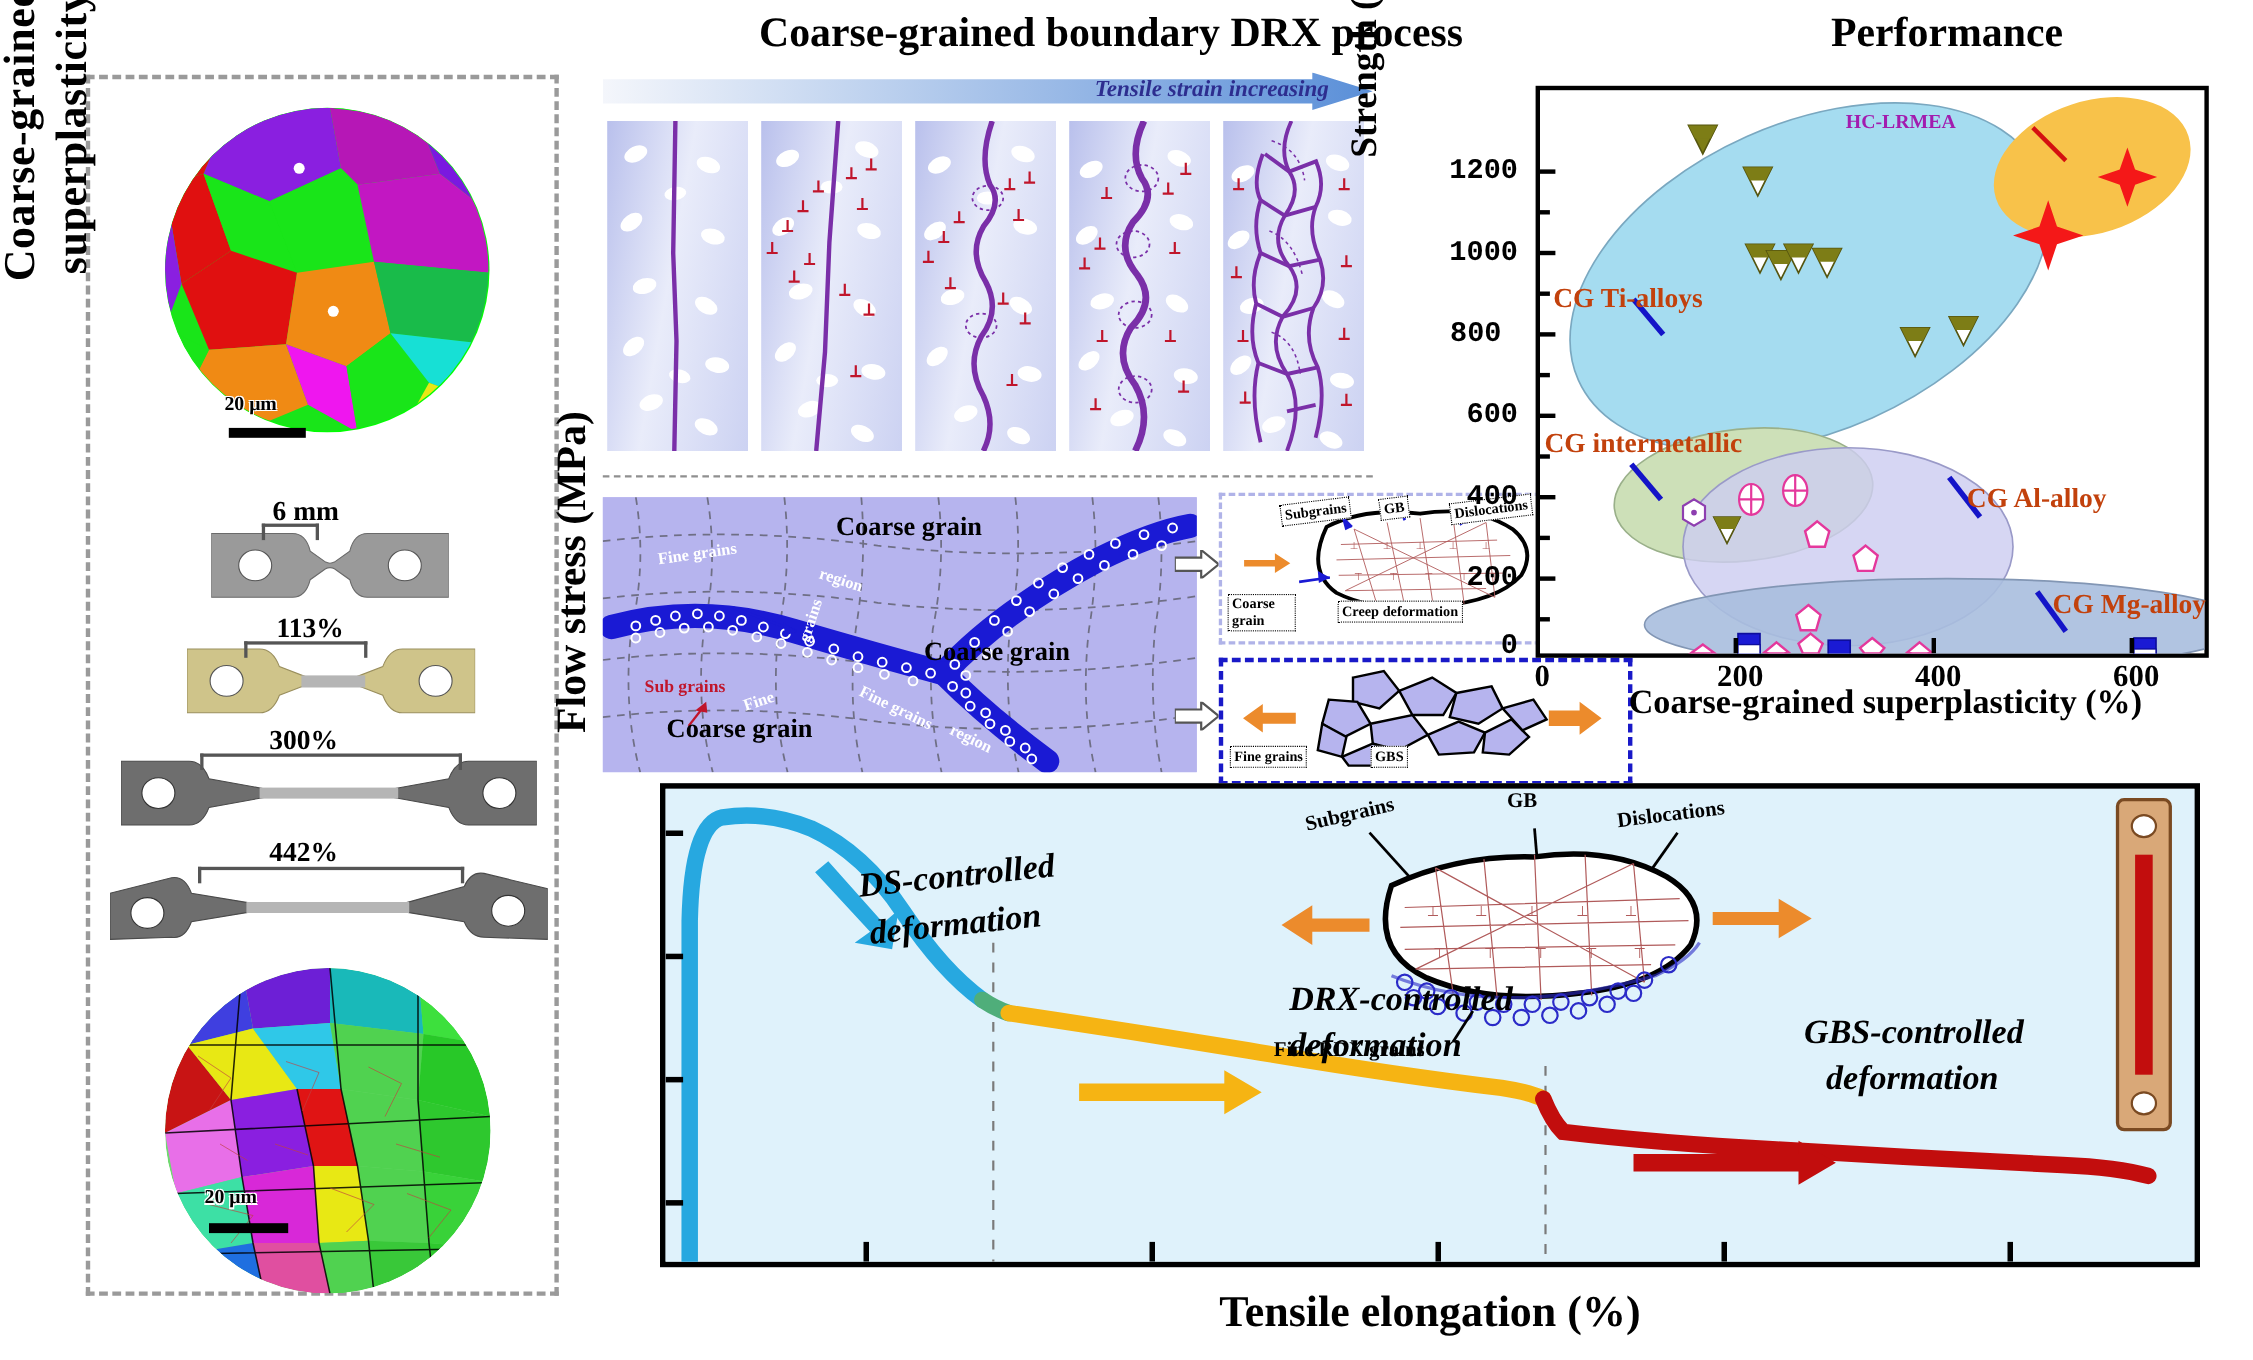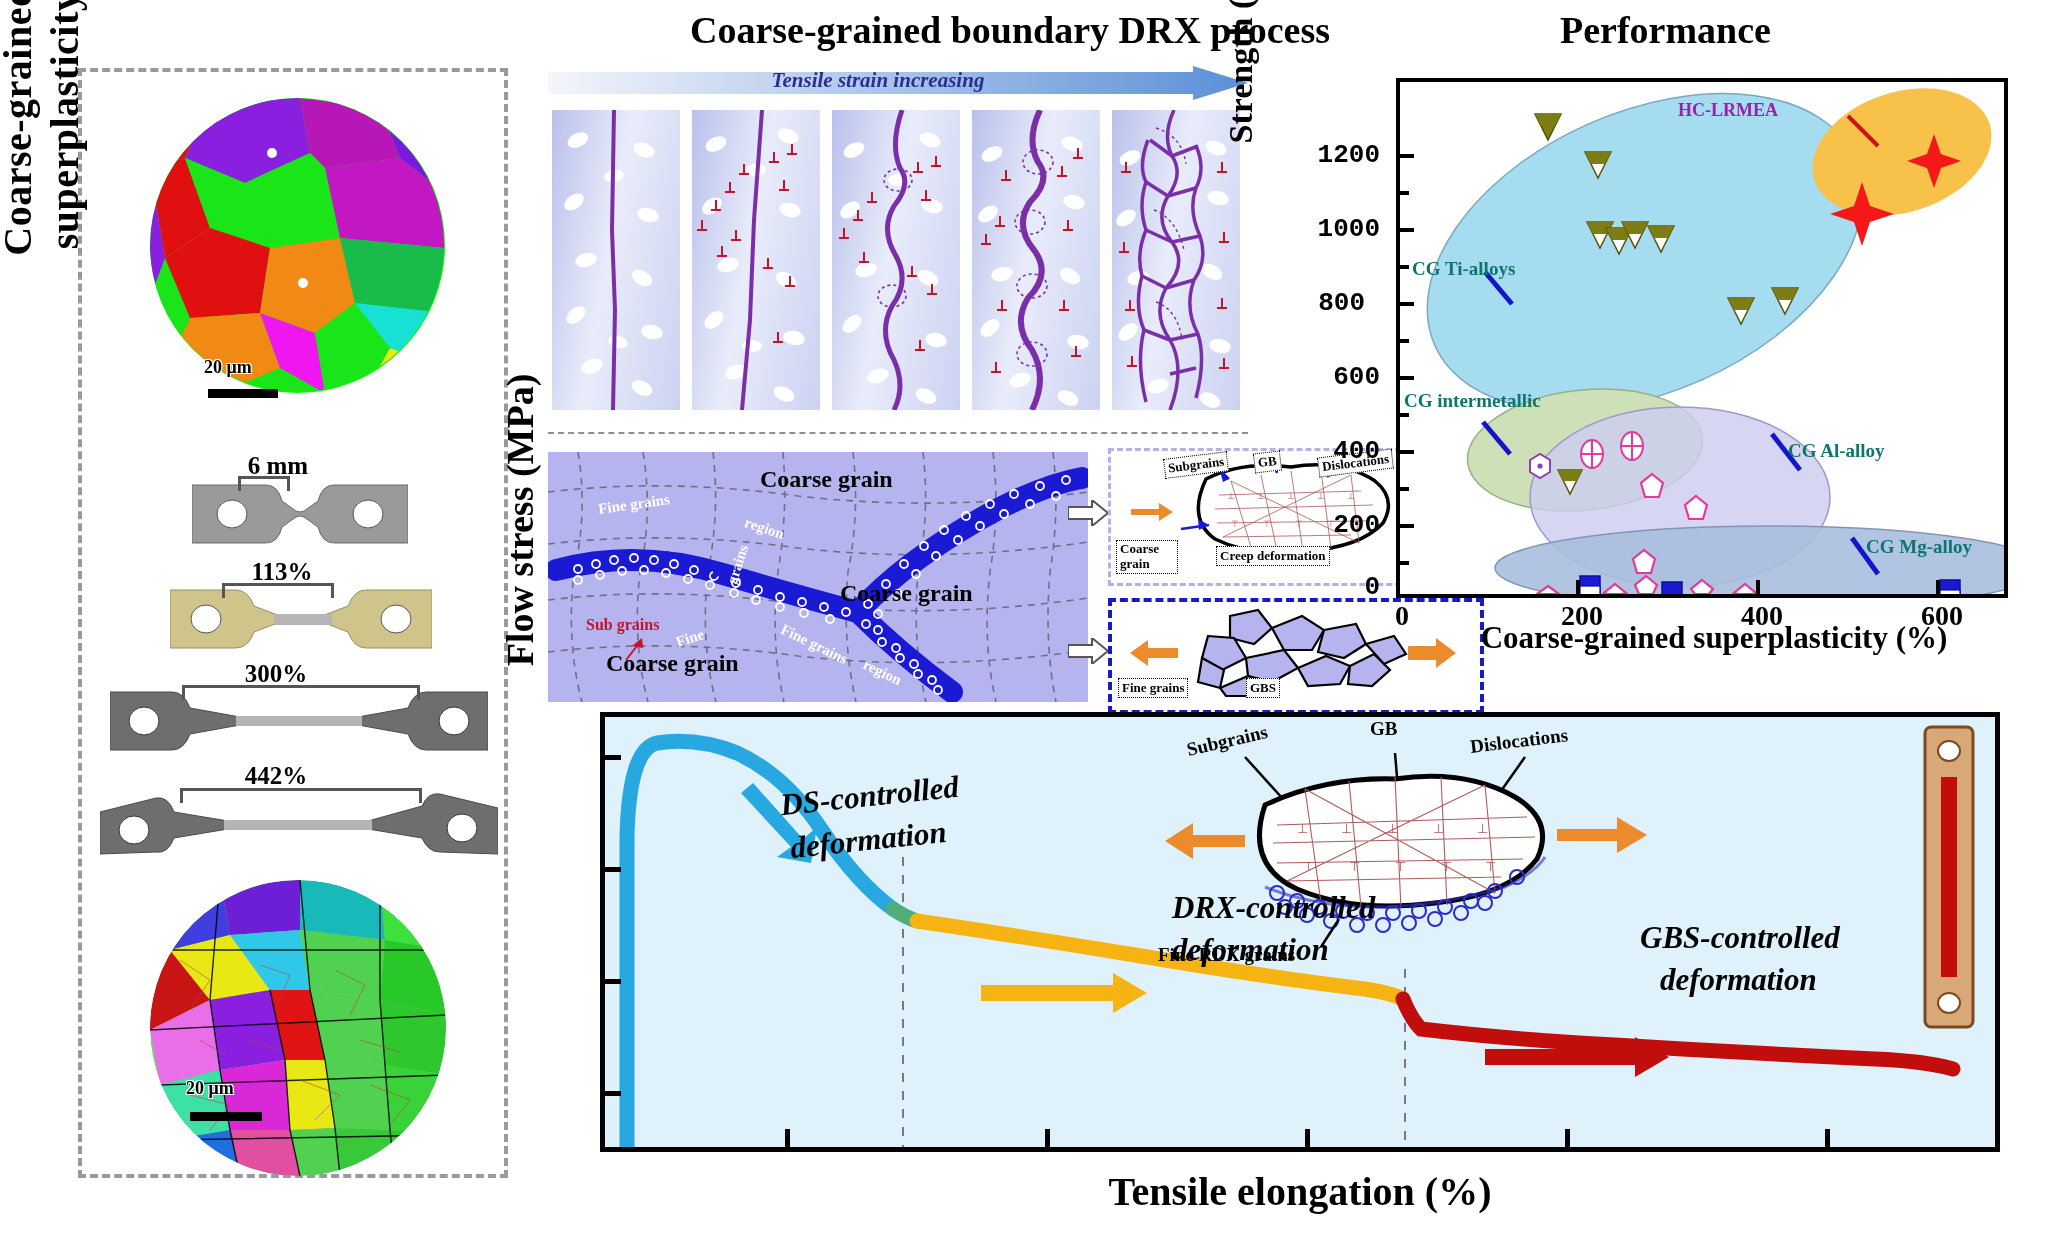--- a/index.html
+++ b/index.html
@@ -21,49 +21,49 @@
        text-shadow:1px 1px 0 #fff,-1px -1px 0 #fff,1px -1px 0 #fff,-1px 1px 0 #fff;}
   .scalebar-line{background:#000;height:9px;}
 
   .spec-label{font-size:25px;font-weight:bold;color:#000;text-align:center;}
   .spec-gauge{position:absolute;border-left:3px solid #555;border-right:3px solid #555;
               border-top:3px solid #555;height:12px;}
 
   
   #drx-title{left:512px;top:8px;width:818px;font-size:38px;font-weight:bold;text-align:right;}
   #drx-arrowbar{left:548px;top:66px;width:700px;height:34px;}
-  #drx-arrow-text{left:548px;top:68px;width:660px;text-align:center;
+  #drx-arrow-text{left:548px;top:68px;width:660px;text-align:right;
                   font-size:21px;font-weight:bold;color:#2d2d8f;font-style:italic;}
 
   .drx-frame{position:absolute;top:110px;width:128px;height:300px;
              background:linear-gradient(100deg,#b9c0ec 0%,#e9ecfa 45%,#ccd2f2 100%);}
 
   #drx-sep{left:548px;top:432px;width:700px;border-top:2px dashed #8f8f8f;}
 
   #coarse-box{left:548px;top:452px;width:540px;height:250px;background:#b6b4ee;}
   .cg-label{position:absolute;font-size:24px;font-weight:bold;color:#000;}
   .fg-label{position:absolute;font-size:15px;font-weight:bold;color:#fff;}
 
   #creep-box{left:1108px;top:448px;width:368px;height:132px;
              border:3px dashed #b0b3e8;background:#fff;}
   #gbs-box{left:1108px;top:598px;width:368px;height:108px;border:4px dashed #1919c8;background:#fff;}
   .tiny-lbl{position:absolute;font-size:13px;font-weight:bold;color:#000;}
   .dotbox{position:absolute;border:1px dotted #000;background:#fff;padding:1px 3px;
           font-size:13px;font-weight:bold;}
 
   
-  #perf-title{left:1560px;top:8px;width:420px;font-size:38px;font-weight:bold;}
+  #perf-title{left:1560px;top:8px;width:420px;font-size:38px;font-weight:bold;text-align:center;}
   #perf-chart{left:1396px;top:78px;width:612px;height:520px;border:4px solid #000;
               box-sizing:border-box;background:#fff;}
   #perf-ylab{left:1222px;top:200px;width:340px;transform:rotate(-90deg);
              transform-origin:left top;font-size:34px;font-weight:bold;text-align:center;}
   #perf-xlab{left:1319px;top:620px;width:790px;font-size:31px;font-weight:bold;text-align:center;}
   .ytick-lbl{position:absolute;right:0;font-size:26px;font-weight:bold;text-align:right;width:80px;font-family:Liberation Mono, monospace;}
   .xtick-lbl{position:absolute;font-size:28px;font-weight:bold;text-align:center;width:80px;}
-  .rlabel{position:absolute;font-size:19px;font-weight:bold;color:#0f766e;white-space:nowrap;}
+  .rlabel{position:absolute;font-size:25px;font-weight:bold;color:#c2410c;white-space:nowrap;}
 
   
   #flow-chart{left:600px;top:712px;width:1400px;height:440px;border:5px solid #000;
               box-sizing:border-box;background:#dff2fb;}
   #flow-ylab{left:498px;top:730px;width:420px;transform:rotate(-90deg);
              transform-origin:left top;font-size:38px;font-weight:bold;text-align:center;}
   #flow-xlab{left:600px;top:1168px;width:1400px;font-size:40px;font-weight:bold;text-align:center;}
   .flow-ann{position:absolute;font-size:31px;font-weight:bold;font-style:italic;
             line-height:1.15;color:#000;}
 </style>

